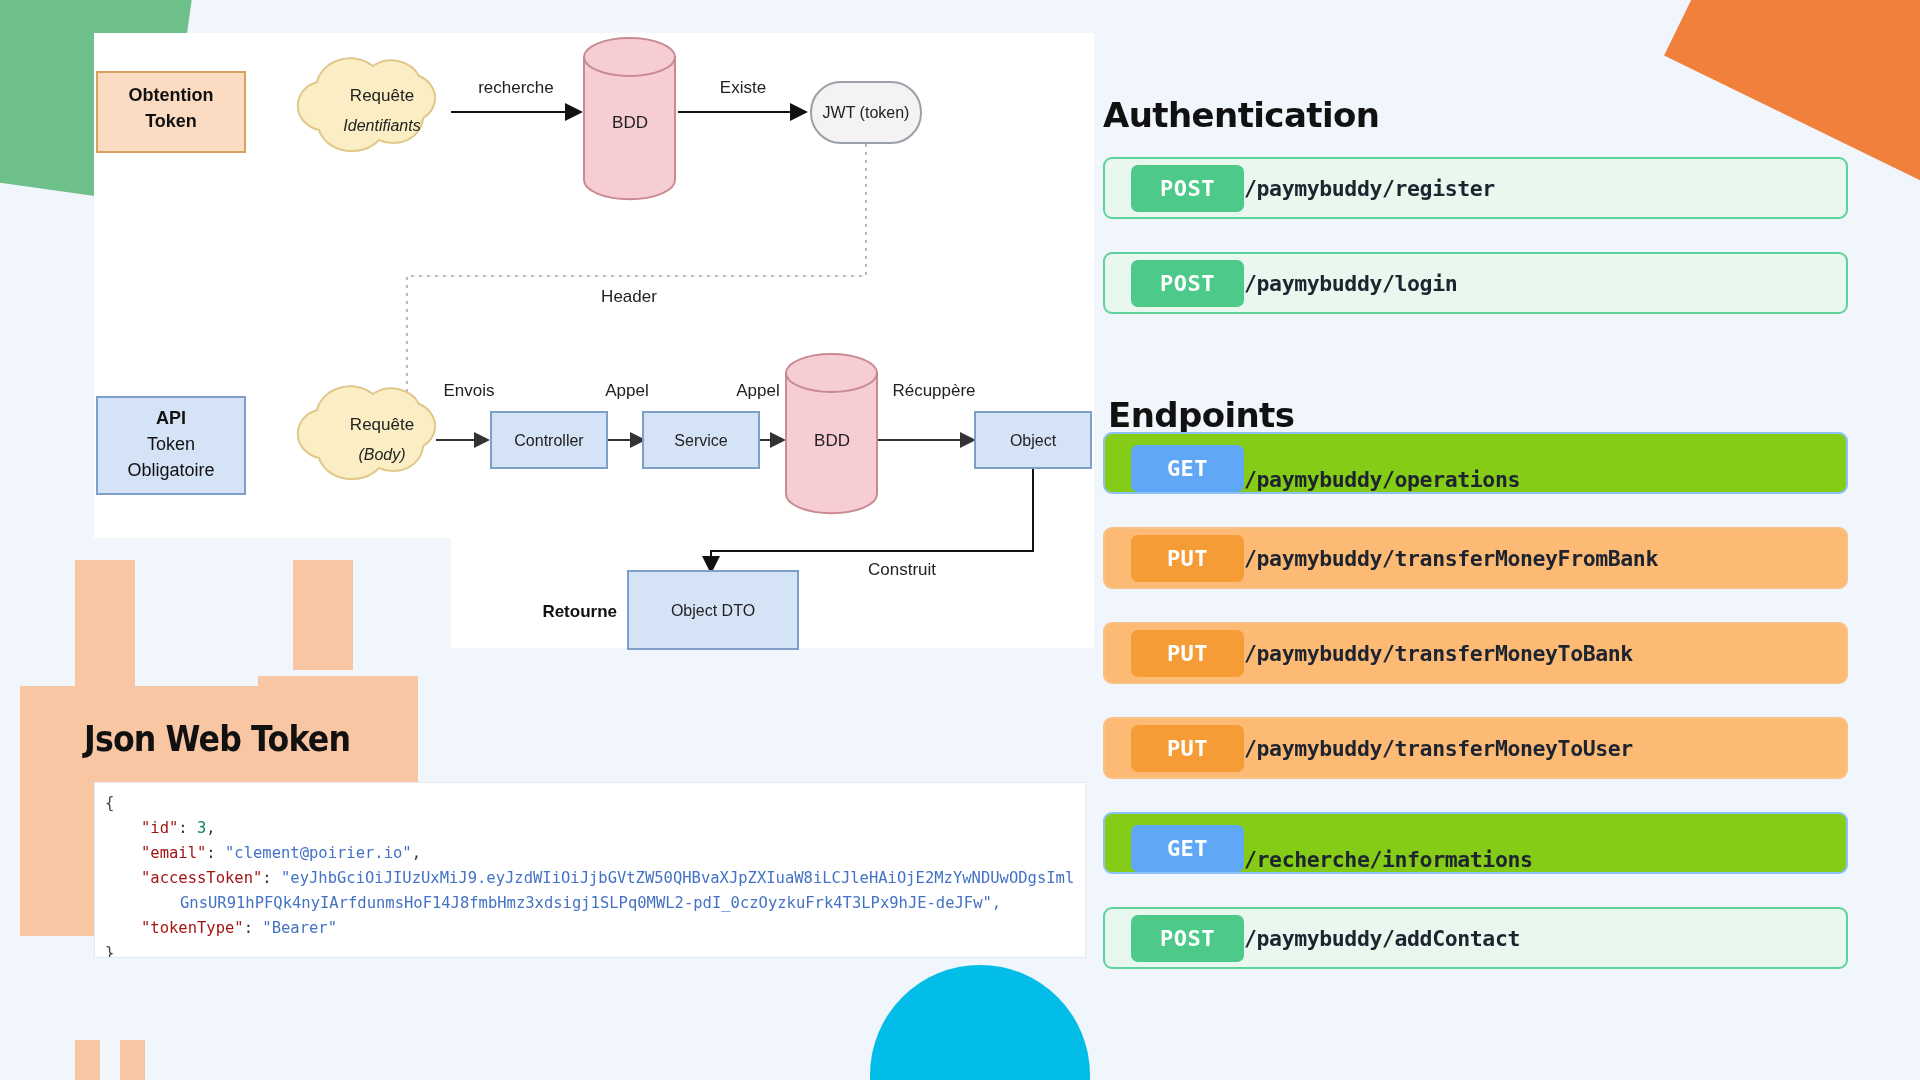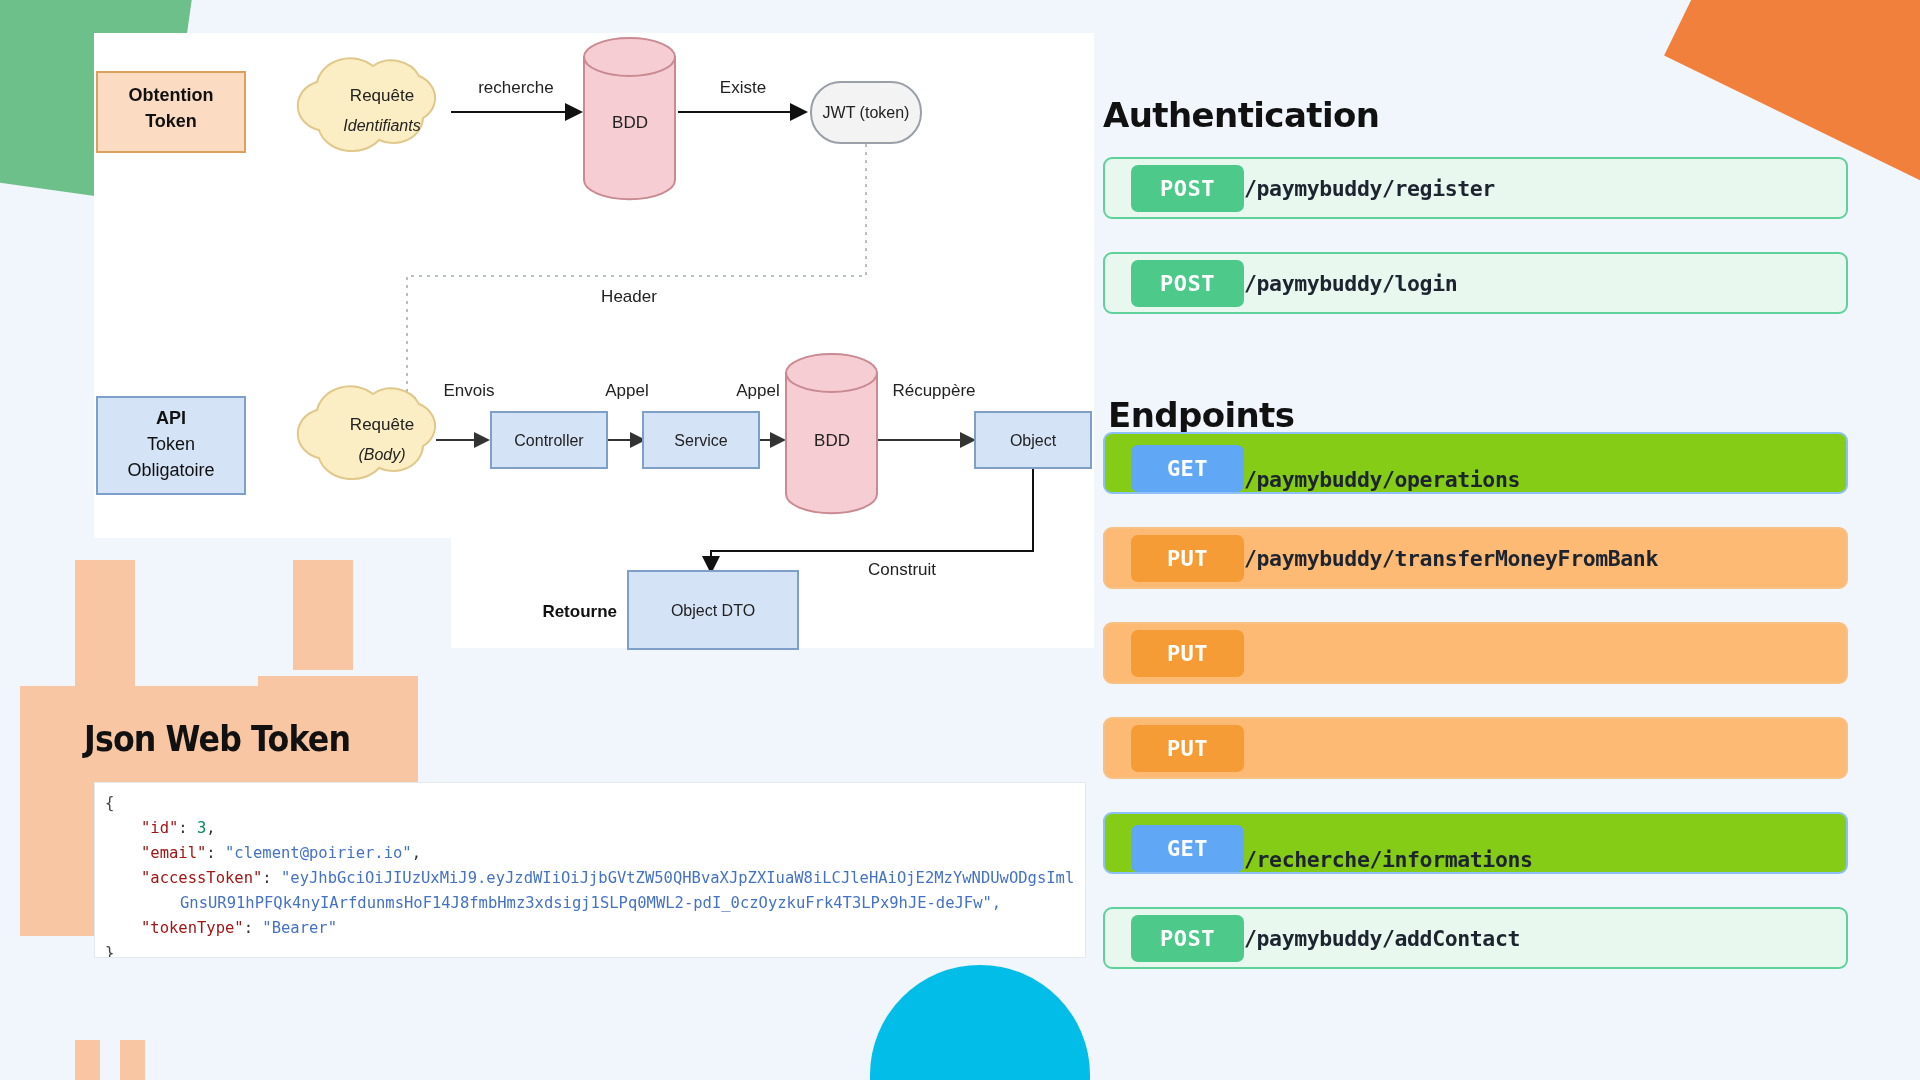--- a/index.html
+++ b/index.html
@@ -261,23 +261,25 @@
       <div class="ep-row m-get">
         <div class="ep-badge">GET</div>
         <div class="ep-path">/paymybuddy/operations</div>
       </div>
       <div class="ep-row m-put">
         <div class="ep-badge">PUT</div>
         <div class="ep-path">/paymybuddy/transferMoneyFromBank</div>
       </div>
       <div class="ep-row m-put">
         <div class="ep-badge">PUT</div>
+        <div class="ep-path">/paymybuddy/transferMoneyToBank</div>
       </div>
       <div class="ep-row m-put">
         <div class="ep-badge">PUT</div>
+        <div class="ep-path">/paymybuddy/transferMoneyToUser</div>
       </div>
       <div class="ep-row m-get">
         <div class="ep-badge">GET</div>
         <div class="ep-path">/recherche/informations</div>
       </div>
       <div class="ep-row m-post">
         <div class="ep-badge">POST</div>
         <div class="ep-path">/paymybuddy/addContact</div>
       </div>
     </div>

